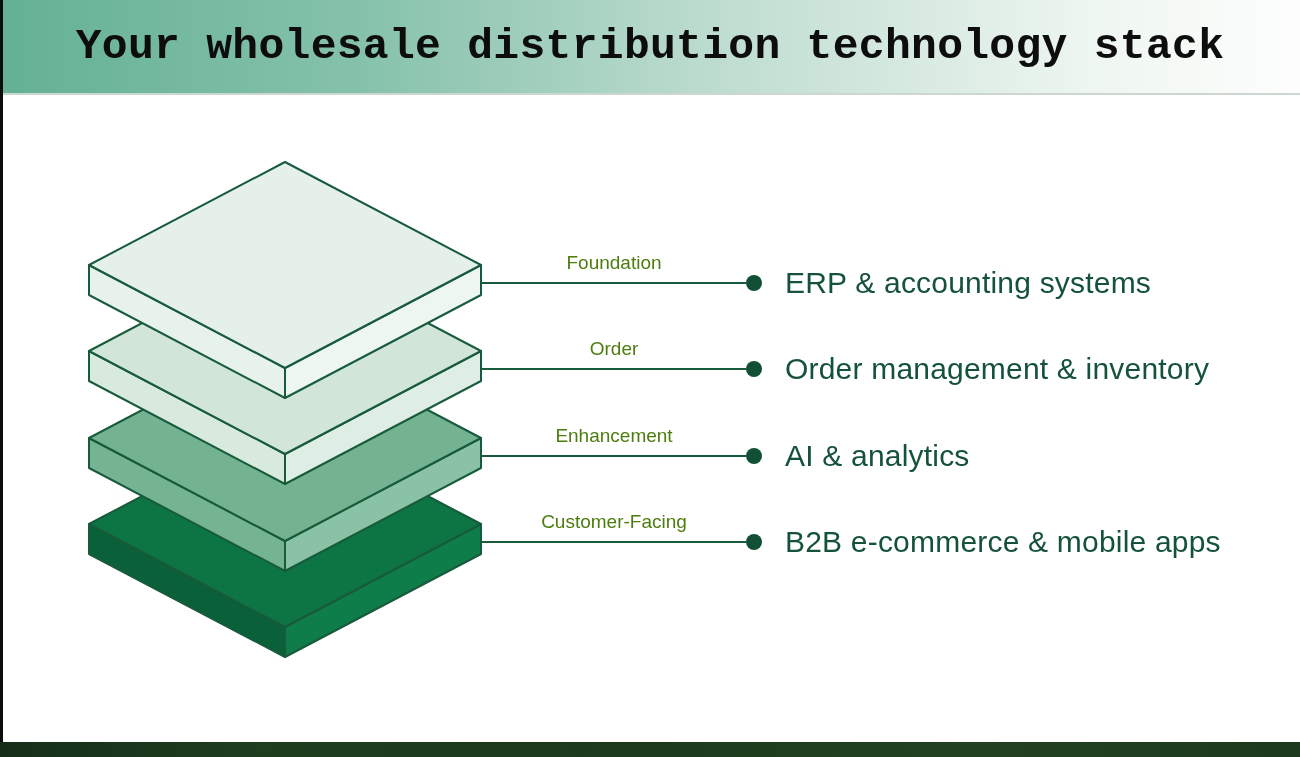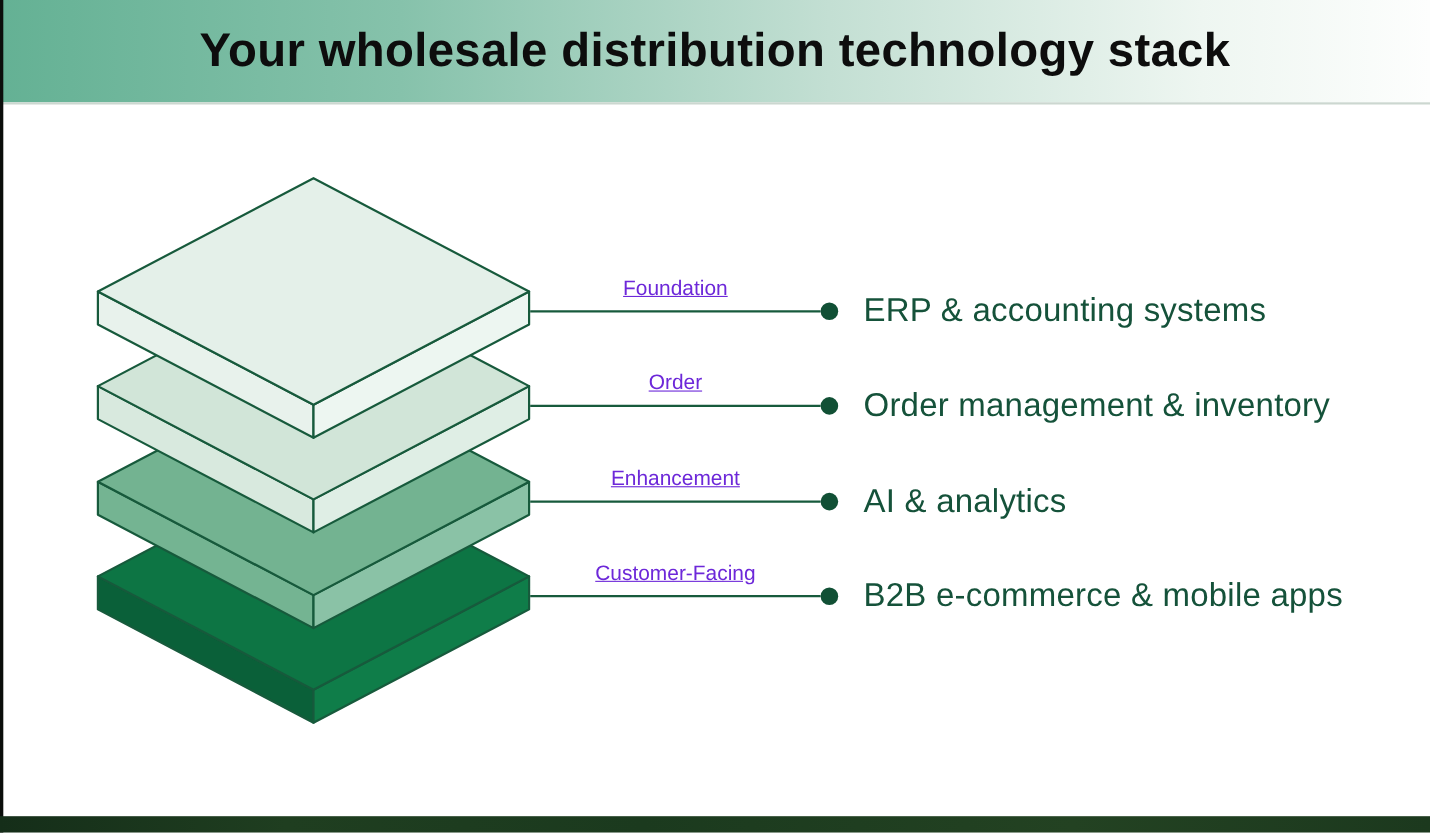--- a/index.html
+++ b/index.html
@@ -32,20 +32,21 @@
       #64b194 0%,
       #86c2ab 28%,
       #c3dfd3 58%,
       #eef6f1 84%,
       #fdfefd 100%);
     border-bottom: 2px solid #ccd7d0;
     display: flex;
     align-items: center;
     justify-content: center;
     z-index: 2;
+    font-family: Liberation Mono, monospace;
   }
   .header h1 {
     margin: 0;
     font-size: 43px;
     font-weight: 700;
     letter-spacing: 0.3px;
     color: #0d0d0d;
     white-space: nowrap;
   }
 
@@ -89,23 +90,22 @@
   .c3 { top: 542px; }
 
   .tier {
     position: absolute;
     left: 0;
     bottom: 9px;
     width: 264px;
     text-align: center;
     font-size: 19px;
     font-weight: 500;
-    color: #6d28d9;
+    color: #4d7c0f;
     white-space: nowrap;
-    text-decoration: underline;
   }
   .item {
     position: absolute;
     left: 303px;
     top: 0;
     transform: translateY(-50%);
     font-size: 30px;
     font-weight: 500;
     letter-spacing: 0.2px;
     color: #15523a;

